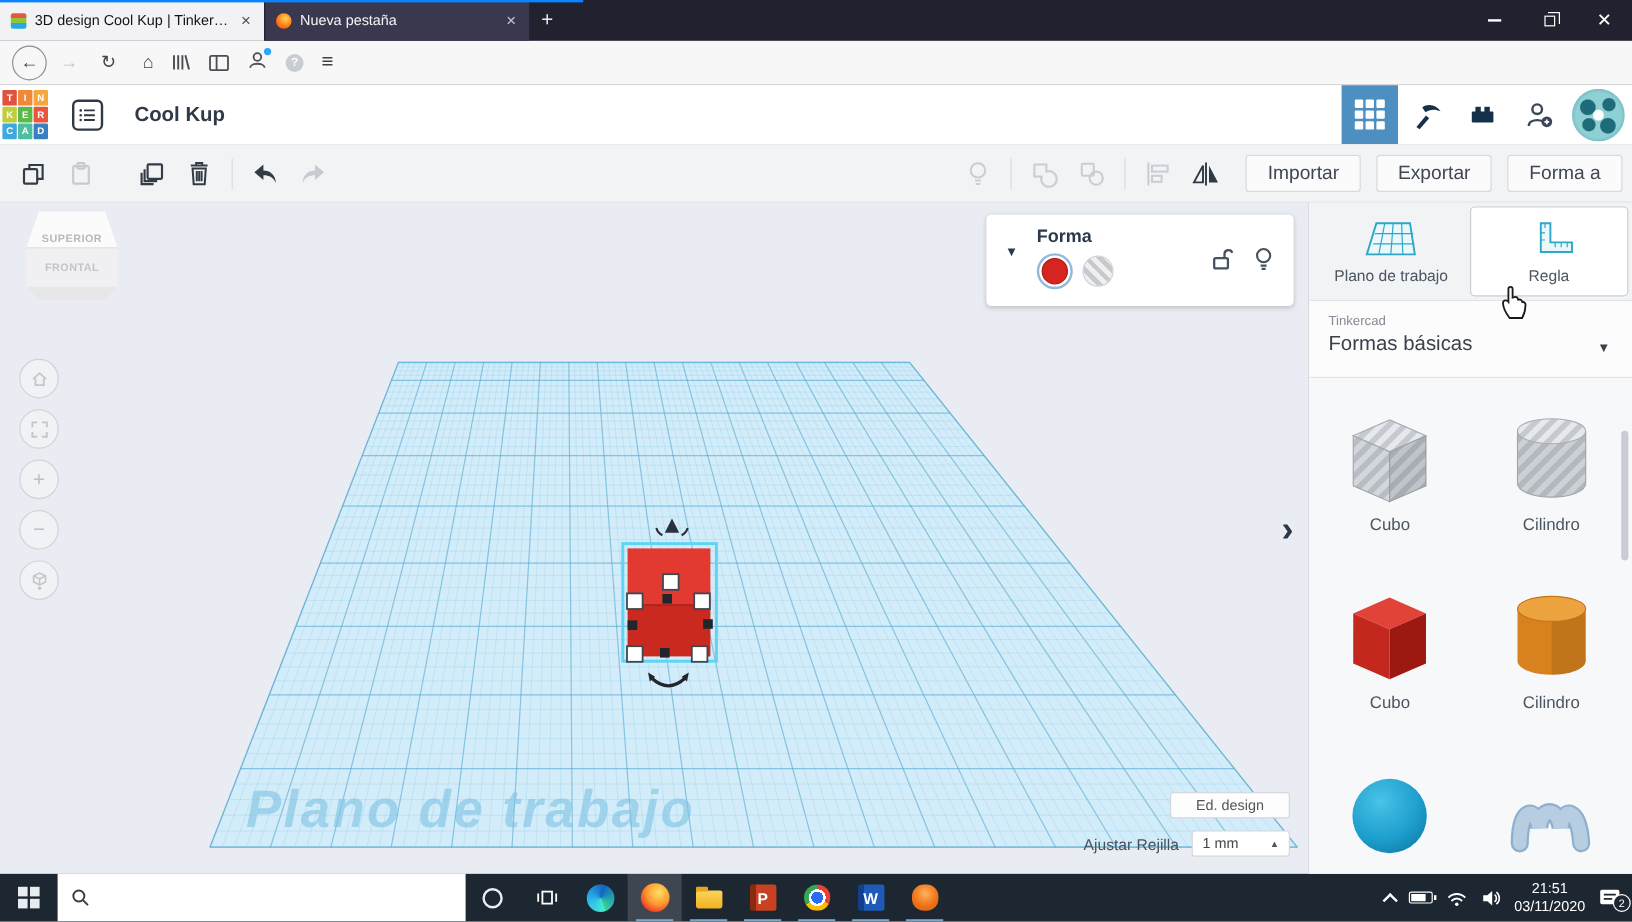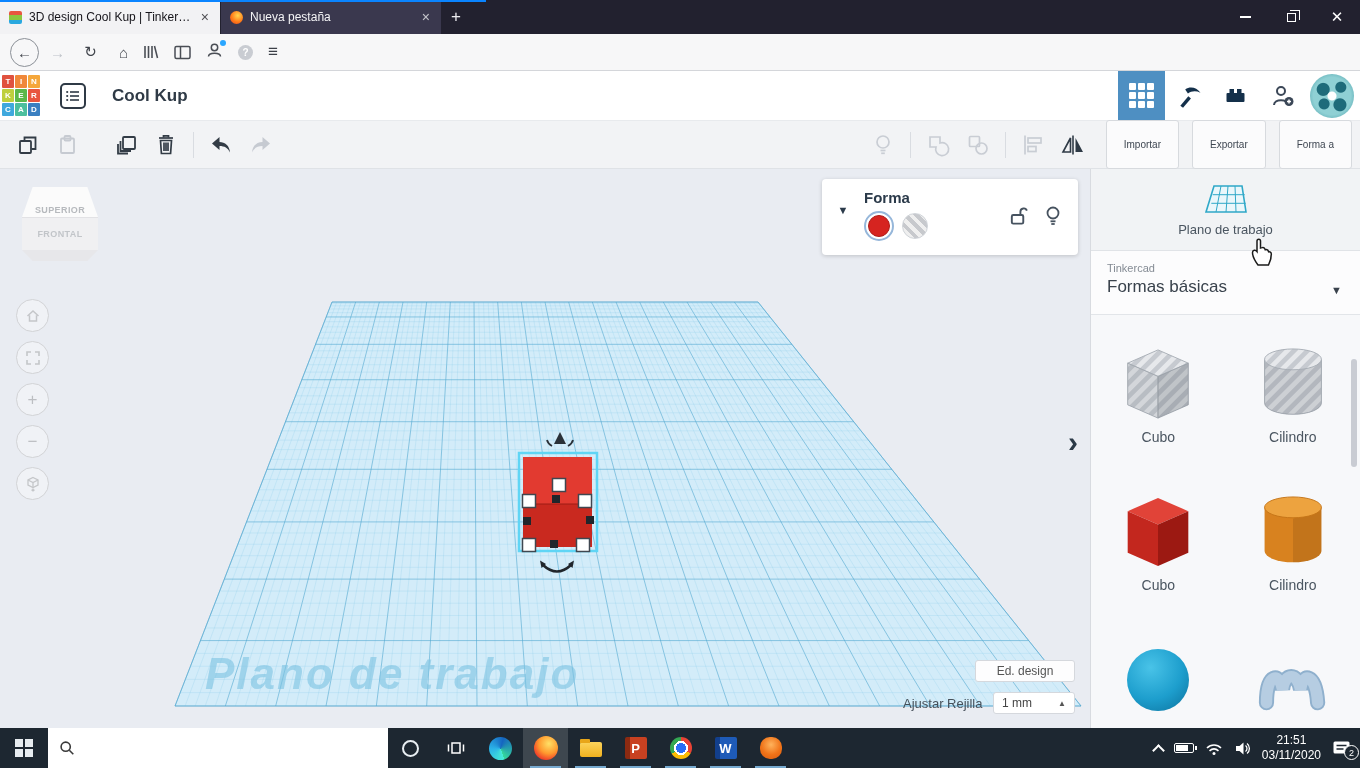--- a/index.html
+++ b/index.html
@@ -56,29 +56,29 @@
     radial-gradient(circle at 70% 30%,#1e6b7a 0 5px,rgba(0,0,0,0) 6px),
     radial-gradient(circle at 68% 70%,#1e6b7a 0 6px,rgba(0,0,0,0) 7px),
     radial-gradient(circle at 32% 68%,#1e6b7a 0 5px,rgba(0,0,0,0) 6px),
     radial-gradient(circle at 50% 50%,#8fd0d4 0 60%,#39929e 100%)}
 
   
   .tc-toolbar{height:48px;background:#f2f3f5;border-bottom:1px solid #dfe2e6;display:flex;align-items:center;padding:0 8px;flex:0 0 48px}
   .tool{width:40px;height:36px;display:flex;align-items:center;justify-content:center}
   .tsep{width:1px;height:26px;background:#d9dce1;margin:0 7px}
   .tb-right{margin-left:auto;display:flex;align-items:center}
-  .tc-btn{height:49px;padding:0 17px;background:#fbfbfc;border:1px solid #d7dade;border-radius:3px;color:#3f4752;font-size:10px;margin-left:13px;display:flex;align-items:center}
+  .tc-btn{height:31px;padding:0 17px;background:#fbfbfc;border:1px solid #d7dade;border-radius:3px;color:#3f4752;font-size:16px;margin-left:13px;display:flex;align-items:center}
 
   
   .main{flex:1;display:flex;min-height:0}
   .canvas{position:relative;flex:1;background:#e9ecf2;overflow:hidden}
   #wp{position:absolute;left:0;top:0;pointer-events:none}
 
   
-  .viewcube{position:absolute;left:22px;top:18px;width:76px;height:74px}
+  .viewcube{position:absolute;left:22px;top:7px;width:76px;height:74px}
   .vc-top{height:30px;background:#fbfbfb;clip-path:polygon(14% 0,86% 0,100% 100%,0 100%);display:flex;align-items:flex-end;justify-content:center;color:#b6b9bd;font-size:9px;font-weight:bold;letter-spacing:.4px;padding-bottom:2px}
   .vc-front{height:33px;background:#f0f0f2;display:flex;align-items:center;justify-content:center;color:#c2c5c9;font-size:9px;font-weight:bold;letter-spacing:.4px;box-shadow:inset 0 1px 0 #e2e2e5}
   .vc-bottom{height:11px;background:#e7e7ea;clip-path:polygon(0 0,100% 0,86% 100%,14% 100%)}
 
   
   .navcol{position:absolute;left:16px;top:130px;display:flex;flex-direction:column;gap:9px}
   .circ-btn{width:33px;height:33px;border-radius:50%;border:1.5px solid #d2d3d6;background:rgba(255,255,255,.35);display:flex;align-items:center;justify-content:center;color:#bcbec2;font-size:17px}
 
   
   .forma{position:absolute;left:822px;top:10px;width:256px;height:76px;background:#fff;border-radius:4px;box-shadow:0 1px 4px rgba(0,0,0,.18);display:flex;z-index:4}
@@ -644,20 +644,29 @@
             <g fill="#eaf7fb" stroke="#2fa8c8" stroke-width="1.6">
                 <path d="M11 4 L39 4 L43 30 L3 30 Z"></path>
               </g>
             <g stroke="#2fa8c8" stroke-width="1">
                 <path d="M18 4 L13 30 M25 4 L23 30 M32 4 L33 30"></path>
                 <path d="M9.7 12.7 H41.7 M8.3 21.3 H42.7"></path>
               </g>
           </svg>
           <span>Plano de trabajo</span>
         </div>
+        <div class="side-btn sel">
+          <svg width="42" height="34" viewBox="0 0 42 34">
+            <path d="M14 4 L22 4 L22 20 L40 20 L40 28 L14 28 Z" fill="#eaf7fb" stroke="#2fa8c8" stroke-width="1.6"></path>
+            <g stroke="#2fa8c8" stroke-width="1">
+                <path d="M17.5 4 V8 M17.5 12 H14 M17.5 18 H14 M26 24 V20 M31 24 V20 M36 24 V20"></path>
+              </g>
+          </svg>
+          <span>Regla</span>
+        </div>
       </div>
 
       <div class="side-drop">
         <div class="sd-brand">Tinkercad</div>
         <div class="sd-cat">Formas básicas</div>
         <div class="sd-caret">▼</div>
         <svg class="hand-cursor" width="26" height="34" viewBox="0 0 26 34">
           <path d="M9 30 C6 26 3.5 21 3.5 17.5 C3.5 15 6.5 14.5 8 16.5 L8 6 C8 3.5 11.5 3.5 11.5 6 L11.5 13 L13 12.6 C14 12.3 15.3 12.6 15.8 13.8 L16.2 14.8 C17.2 14.3 18.8 14.6 19.3 15.9 L19.6 16.8 C20.8 16.4 22.3 17.2 22.3 19 C22.3 22.5 21.3 26.5 19.5 30 Z" fill="#fff" stroke="#1a1a1a" stroke-width="1.5"></path>
         </svg>
       </div>

